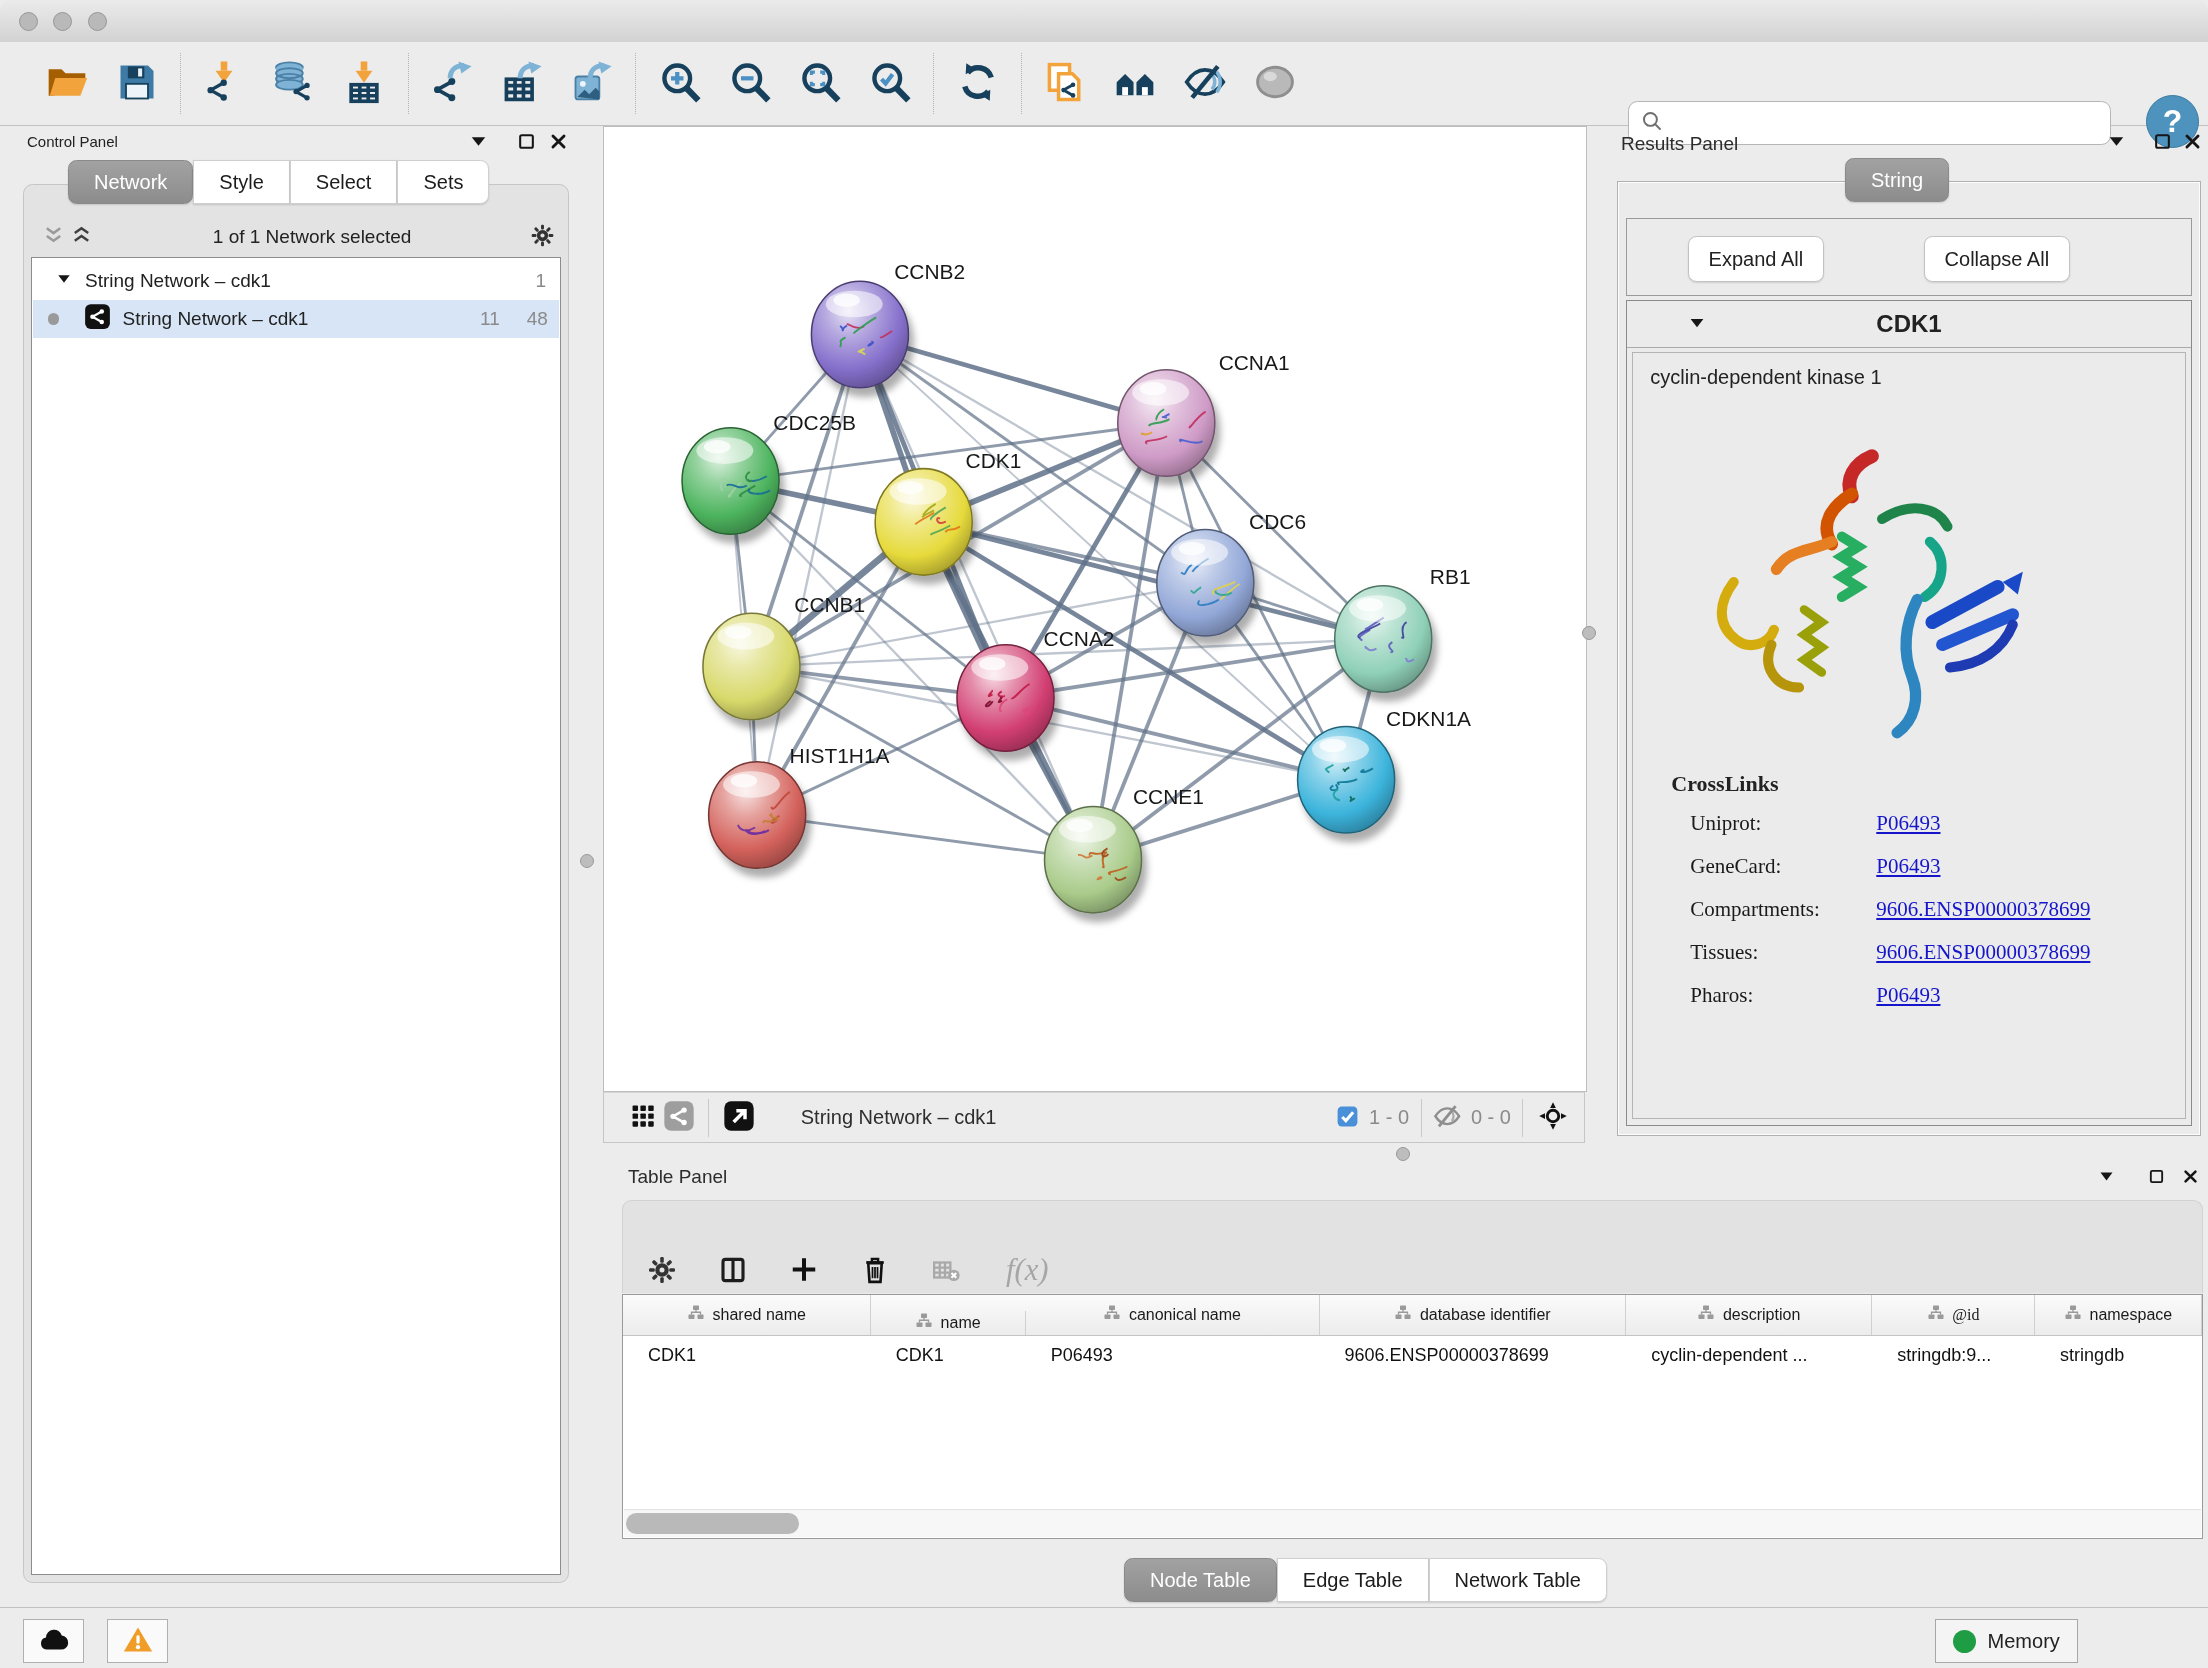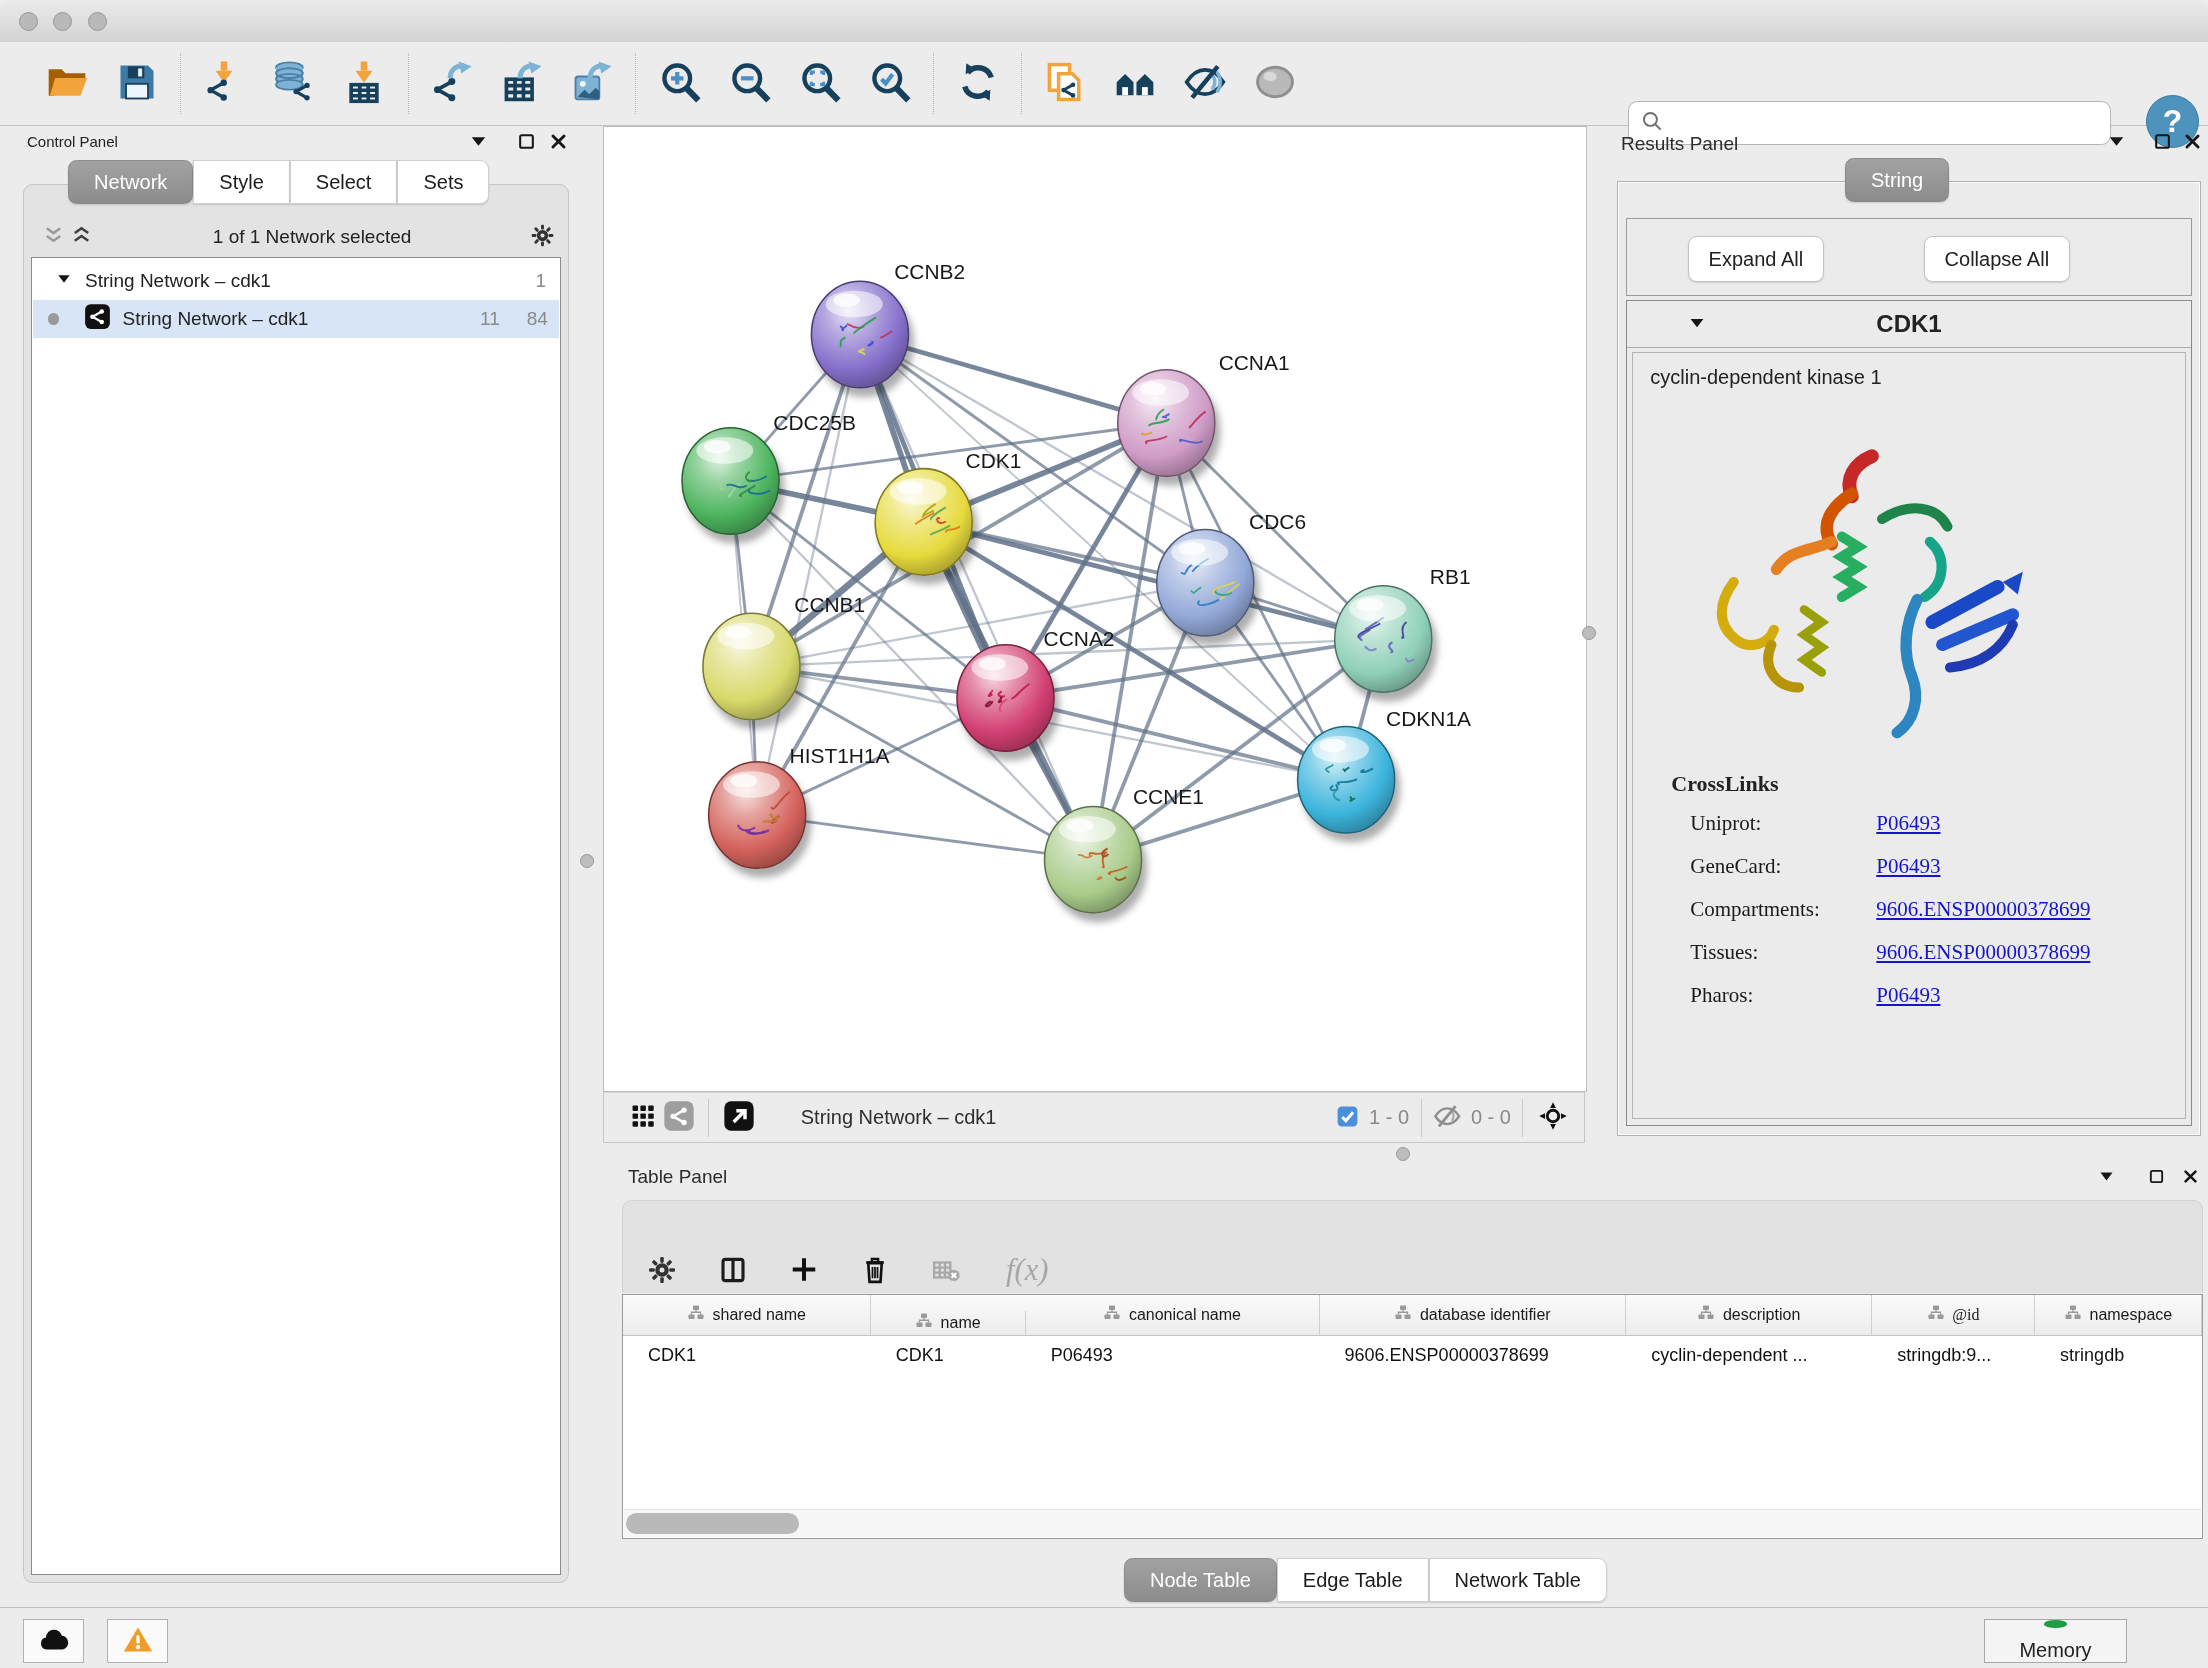--- a/index.html
+++ b/index.html
@@ -81,22 +81,22 @@
     font-size:16px;color:#1a1a1a;box-sizing:border-box;cursor:pointer;overflow:hidden;white-space:nowrap;}
   .tbl-row{display:flex;height:38px;}
   .td{display:flex;align-items:center;padding-left:25px;font-size:18px;color:#111;box-sizing:border-box;
     overflow:hidden;white-space:nowrap;}
   .hscroll{position:absolute;left:1px;right:1px;bottom:1px;height:27px;background:#f7f7f7;border-top:1px solid #e2e2e2;}
   .hthumb{position:absolute;left:1.9px;top:2.9px;width:173px;height:21px;background:#b9b9b9;border-radius:10.5px;cursor:pointer;}
   
   .statusbar{left:0;top:1607px;width:2208px;height:61px;background:#ececec;border-top:1px solid #c0c0c0;}
   .st-btn{position:absolute;top:11.4px;width:59px;height:42px;background:#fafafa;border:1.9px solid #b0b0b0;
     display:flex;align-items:center;justify-content:center;cursor:pointer;}
-  .mem-btn{position:absolute;top:11.4px;left:1984px;width:141px;height:42px;background:#f4f4f4;border:1.9px solid #a8a8a8;
-    display:flex;align-items:center;justify-content:flex-end;gap:11.4px;font-size:20px;cursor:pointer;flex-direction:column;}
+  .mem-btn{position:absolute;top:11.4px;left:1935px;width:141px;height:42px;background:#f4f4f4;border:1.9px solid #a8a8a8;
+    display:flex;align-items:center;justify-content:center;gap:11.4px;font-size:20px;cursor:pointer;}
   .mem-dot{width:23px;height:23px;border-radius:50%;background:#1f9d44;}
 </style>
 </head>
 <body>
 
 <div class="abs titlebar">
   <span class="tl-dot" style="left:19px"></span>
   <span class="tl-dot" style="left:53px"></span>
   <span class="tl-dot" style="left:88px"></span>
 </div>
@@ -345,21 +345,21 @@
             <rect x="1" y="1" width="22" height="22" rx="5" fill="#111"></rect>
             <g transform="translate(3.2,3.6) scale(0.72)">
               <circle cx="6" cy="12" r="2.8" fill="#fff"></circle>
               <circle cx="17.5" cy="5.5" r="2.8" fill="#fff"></circle>
               <circle cx="17.5" cy="18.5" r="2.8" fill="#fff"></circle>
               <path d="M6 12L17.5 5.5M6 12l11.5 6.5" stroke="#fff" stroke-width="2.6"></path>
             </g>
           </svg></span>
       <span style="margin-left:11.4px">String Network – cdk1</span>
       <span class="num" style="margin-left:auto">11</span>
-      <span class="num" style="margin-left:27px;margin-right:11.4px">84</span>
+      <span class="num" style="margin-left:27px;margin-right:11.4px">48</span>
     </div>
   </div>
 </div>
 <div class="abs tabs-row" style="left:68px;top:160px" id="cp-tabs">
     <div class="tab sel">Network</div>
     <div class="tab">Style</div>
     <div class="tab">Select</div>
     <div class="tab">Sets</div>
   </div>
 

